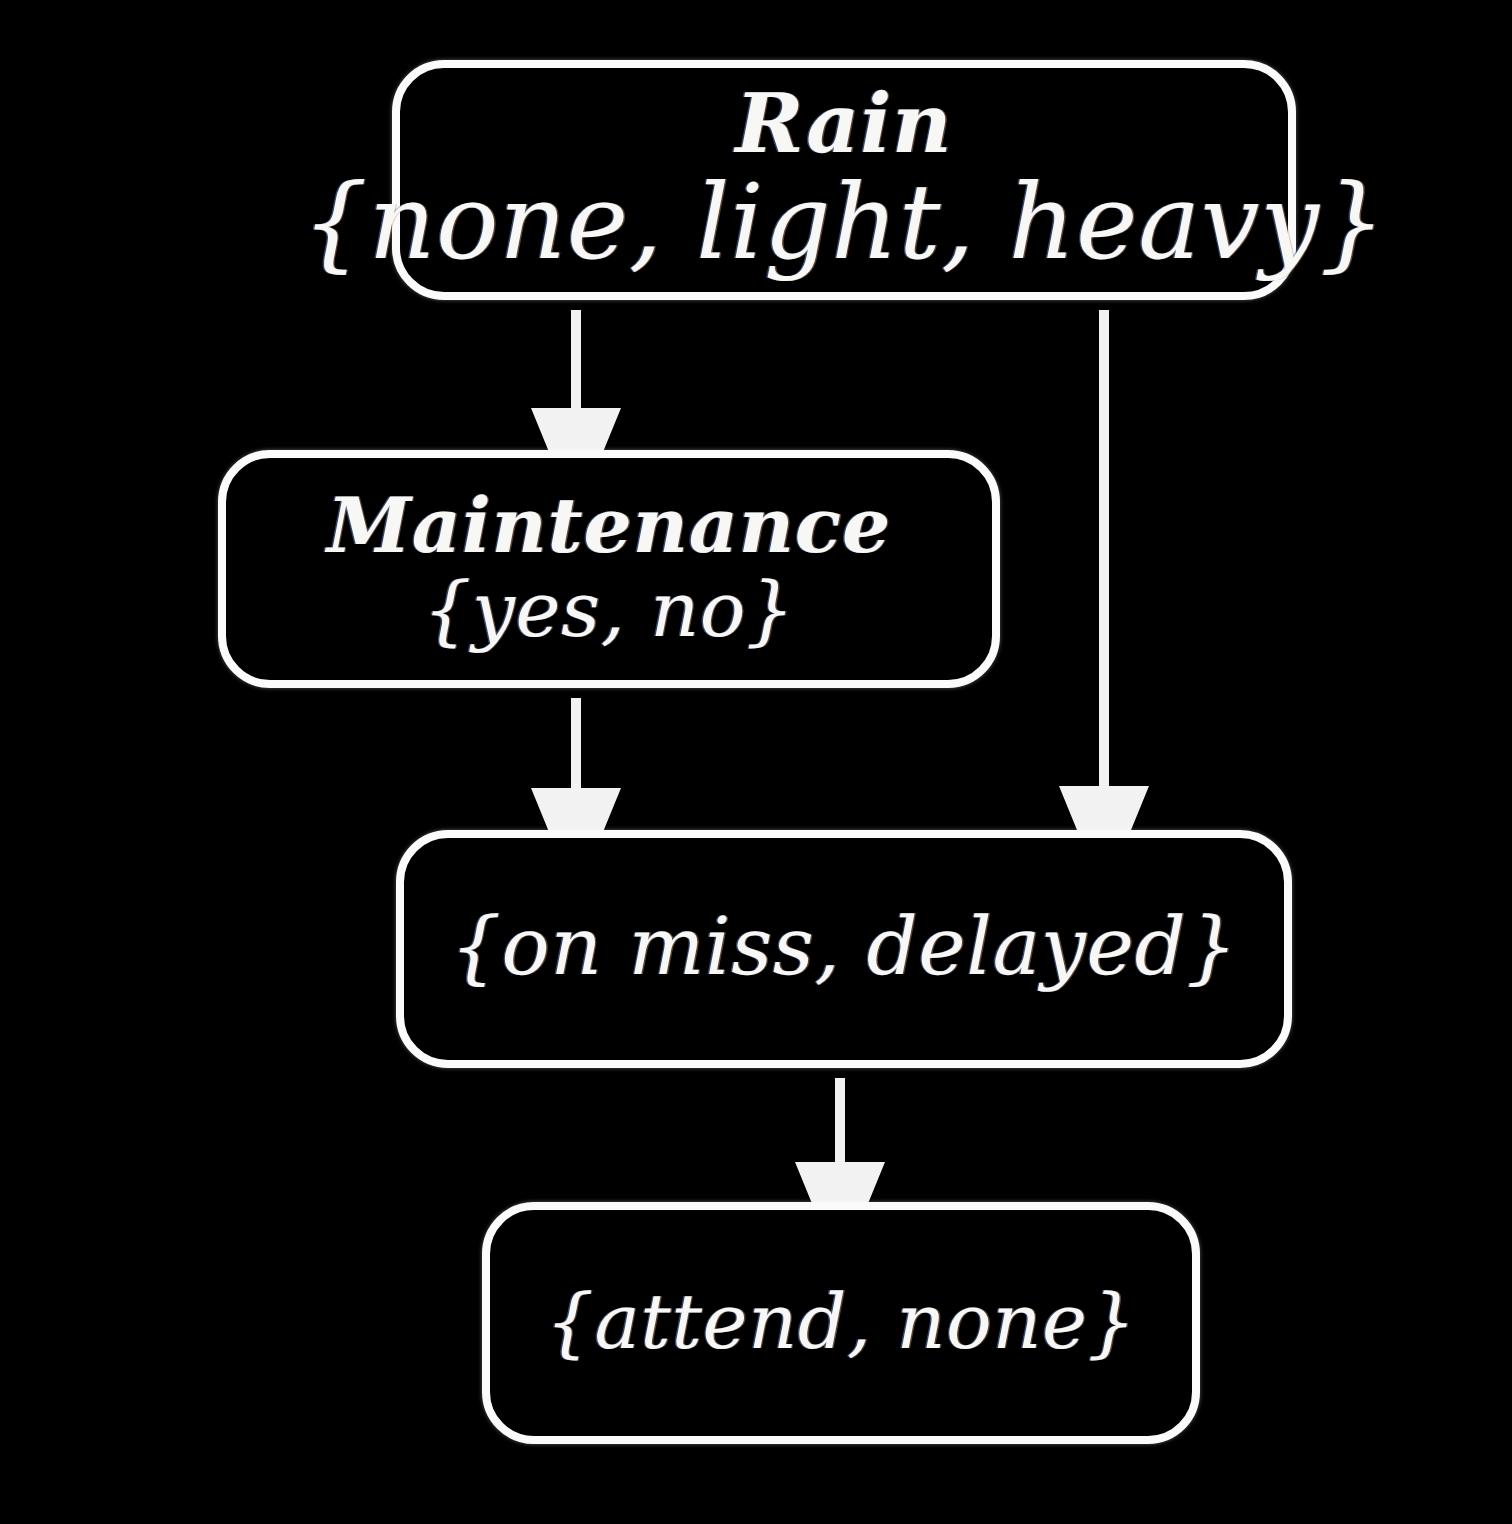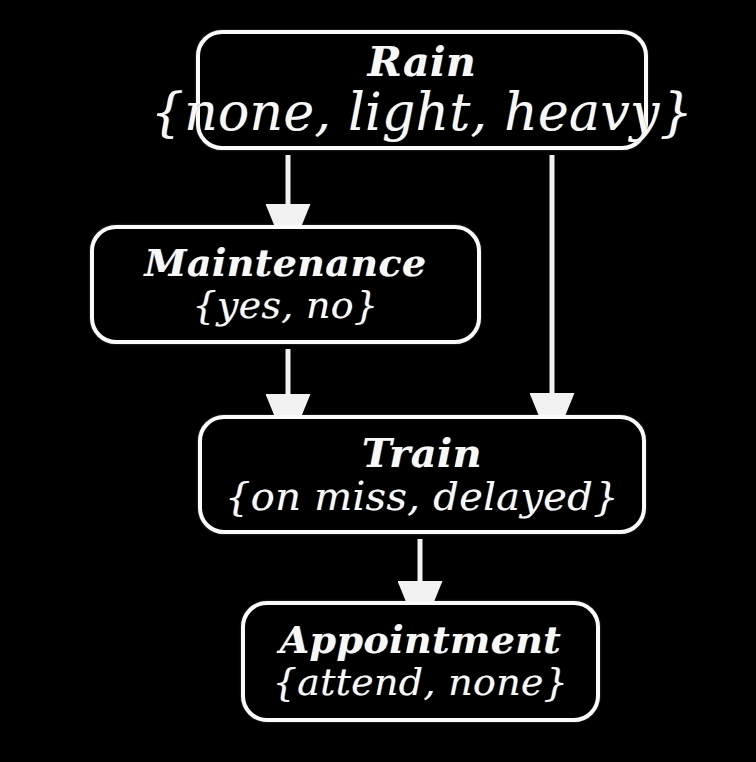--- a/index.html
+++ b/index.html
@@ -54,21 +54,21 @@
     font-style: italic;
     font-weight: normal;
     line-height: 1.04;
     letter-spacing: 0.3px;
     white-space: nowrap;
     text-shadow: -0.7px 0 0 rgba(90,130,200,0.55), 0.7px 0 0 rgba(210,150,110,0.45);
   }
 
   
   #node-rain        { left: 196px; top: 30px;  width: 452px; height: 120px; }
-  #node-maintenance { left: 90px;  top: 225px; width: 391px; height: 119px; }
+  #node-maintenance { left: 109px;  top: 225px; width: 391px; height: 119px; }
   #node-train       { left: 198px; top: 415px; width: 448px; height: 119px; }
   #node-appointment { left: 241px; top: 601px; width: 359px; height: 121px; }
 
   #node-rain .node-name          { font-size: 41px; margin-bottom: 2px; }
   #node-rain .node-states        { font-size: 52px; }
   #node-maintenance .node-name   { font-size: 38px; margin-bottom: 3px; }
   #node-maintenance .node-states { font-size: 38px; }
   #node-train .node-name         { font-size: 40px; margin-bottom: 2px; }
   #node-train .node-states       { font-size: 40px; }
   #node-appointment .node-name   { font-size: 38px; margin-bottom: 3px; }
@@ -99,22 +99,20 @@
     <div class="node-name">Rain</div>
     <div class="node-states">{none, light, heavy}</div>
   </div>
 
   <div class="node" id="node-maintenance">
     <div class="node-name">Maintenance</div>
     <div class="node-states">{yes, no}</div>
   </div>
 
   <div class="node" id="node-train">
-    <div class="node-name">Train</div>
     <div class="node-states">{on miss, delayed}</div>
   </div>
 
   <div class="node" id="node-appointment">
-    <div class="node-name">Appointment</div>
     <div class="node-states">{attend, none}</div>
   </div>
 
 </div>
 
 </body></html>

